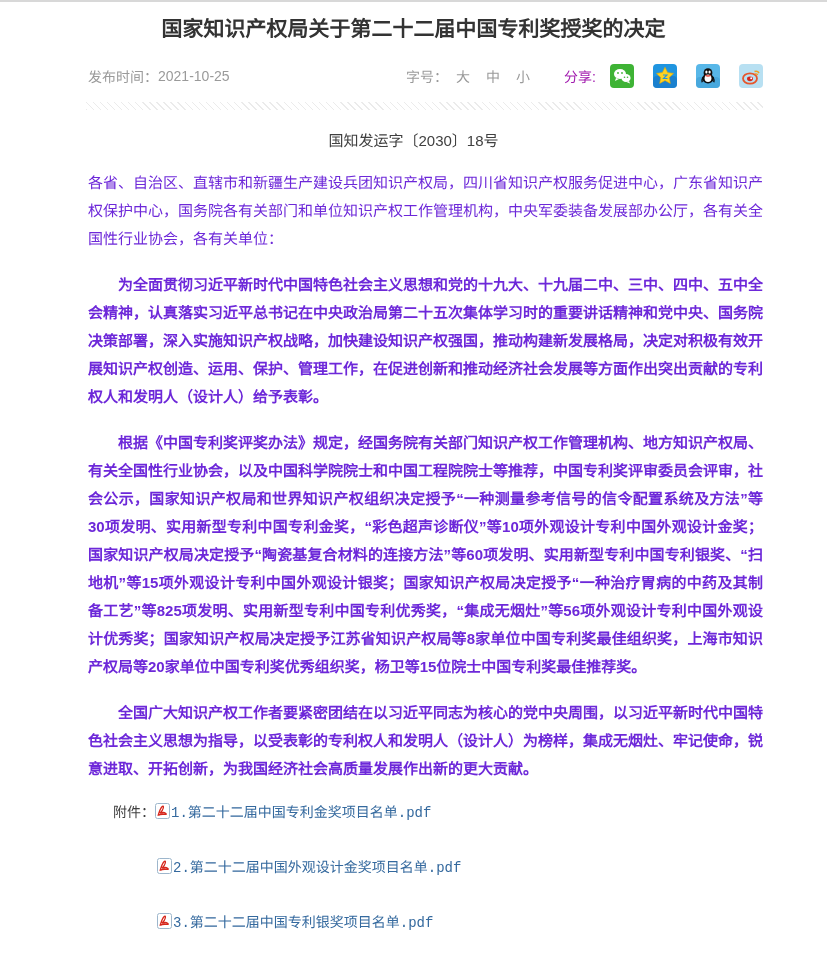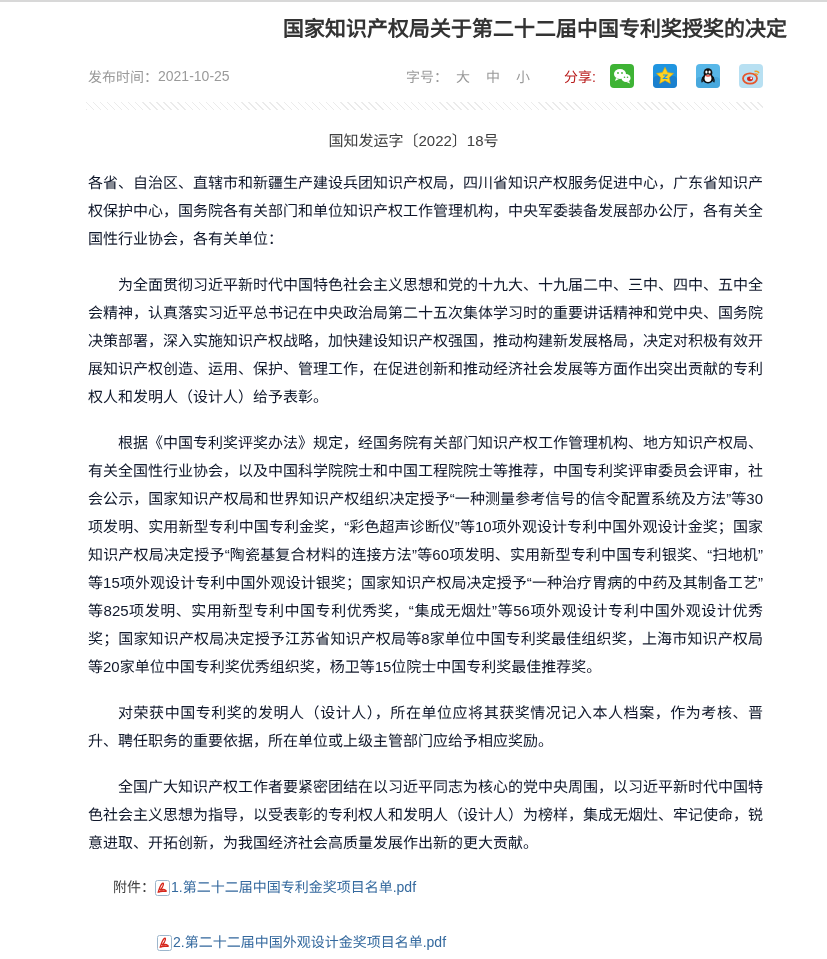--- a/index.html
+++ b/index.html
@@ -4,58 +4,58 @@
 <style>
   html,body{margin:0;padding:0;background:#ffffff;}
   .page{
     width:827px;min-height:959px;box-sizing:border-box;
     border-top:2px solid #d8d8d8;
     font-family:"Liberation Sans","DejaVu Sans",sans-serif;
     color:#404040;position:relative;
   }
   
   .title{
-    text-align:right;font-size:21px;font-weight:bold;color:#333;
+    text-align:center;font-size:21px;font-weight:bold;color:#333;
     margin:13px 40px 0 40px;line-height:28px;
   }
   .meta-row{
     display:flex;align-items:center;
     margin:21px 64px 0 88px;
     font-size:14px;color:#9a9a9a;white-space:nowrap;
   }
   .meta-left{display:flex;align-items:center;}
   .meta-right{margin-left:auto;display:flex;align-items:center;gap:0;}
   .fontsize-group{display:flex;align-items:center;color:#9a9a9a;}
   .fontsize-opt{margin:0 8px;cursor:pointer;color:#9a9a9a;}
-  .share-label{margin:0 14px 0 26px;color:#b91c1c;}
+  .share-label{margin:0 14px 0 26px;color:#a21caf;}
   .share-icons{display:flex;align-items:center;gap:19px;}
   .share-btn{width:24px;height:24px;display:inline-block;cursor:pointer;}
   .share-btn svg{display:block;}
   
   .hatch-divider{
     height:8px;margin:14px 64px 0 86px;
     background:repeating-linear-gradient(45deg,#ebebeb 0,#ebebeb 1px,#ffffff 1px,#ffffff 5px);
   }
   
   .doc-number{
     text-align:center;font-size:15px;color:#404040;margin-top:21px;line-height:20px;
   }
   .content{
     margin:0 64px 0 88px;font-size:15px;line-height:28px;
-    text-align:justify;color:#0f172a;
+    text-align:justify;color:#6d28d9;
   }
   .content p{margin:18px 0 0 0;}
-  .content p.indent{text-indent:2em;}
+  .content p.indent{text-indent:2em;font-weight:bold;}
   
   .attachments{margin:20px 64px 0 113px;font-size:14px;}
-  .attach-row{display:flex;align-items:center;margin-top:14px;line-height:21px;}
+  .attach-row{display:flex;align-items:center;margin-top:14px;line-height:21px;font-family:Liberation Mono, monospace;}
   .attach-row.cont{padding-left:44px;margin-top:34px;}
   .attach-label{color:#404040;flex:0 0 auto;}
   .attach-link{
-    color:#34699e;text-decoration:none;display:inline-flex;align-items:center;cursor:pointer;
+    color:#34699e;text-decoration:none;display:inline-flex;cursor:pointer;
   }
   .pdf-icon{width:15px;height:16px;margin-right:1px;flex:0 0 auto;}
 </style>
 </head>
 <body>
 
 <div class="page">
 
   <h1 class="title">国家知识产权局关于第二十二届中国专利奖授奖的决定</h1>
 
@@ -121,27 +121,26 @@
             <path d="M15.5 7.5 Q18.5 6.5 20 9" stroke="#f0a01e" stroke-width="1.5" fill="none"></path>
             <path d="M15.8 10 Q17.8 9.4 18.8 11" stroke="#f0a01e" stroke-width="1.3" fill="none"></path>
           </svg>
         </span>
       </div>
     </div>
   </div>
 
   <div class="hatch-divider"></div>
 
-  <div class="doc-number">国知发运字〔2022〕18号</div>
+  <div class="doc-number">国知发运字〔2030〕18号</div>
 
   <div class="content">
     <p>各省、自治区、直辖市和新疆生产建设兵团知识产权局，四川省知识产权服务促进中心，广东省知识产权保护中心，国务院各有关部门和单位知识产权工作管理机构，中央军委装备发展部办公厅，各有关全国性行业协会，各有关单位：</p>
     <p class="indent">为全面贯彻习近平新时代中国特色社会主义思想和党的十九大、十九届二中、三中、四中、五中全会精神，认真落实习近平总书记在中央政治局第二十五次集体学习时的重要讲话精神和党中央、国务院决策部署，深入实施知识产权战略，加快建设知识产权强国，推动构建新发展格局，决定对积极有效开展知识产权创造、运用、保护、管理工作，在促进创新和推动经济社会发展等方面作出突出贡献的专利权人和发明人（设计人）给予表彰。</p>
     <p class="indent">根据《中国专利奖评奖办法》规定，经国务院有关部门知识产权工作管理机构、地方知识产权局、有关全国性行业协会，以及中国科学院院士和中国工程院院士等推荐，中国专利奖评审委员会评审，社会公示，国家知识产权局和世界知识产权组织决定授予“一种测量参考信号的信令配置系统及方法”等30项发明、实用新型专利中国专利金奖，“彩色超声诊断仪”等10项外观设计专利中国外观设计金奖；国家知识产权局决定授予“陶瓷基复合材料的连接方法”等60项发明、实用新型专利中国专利银奖、“扫地机”等15项外观设计专利中国外观设计银奖；国家知识产权局决定授予“一种治疗胃病的中药及其制备工艺”等825项发明、实用新型专利中国专利优秀奖，“集成无烟灶”等56项外观设计专利中国外观设计优秀奖；国家知识产权局决定授予江苏省知识产权局等8家单位中国专利奖最佳组织奖，上海市知识产权局等20家单位中国专利奖优秀组织奖，杨卫等15位院士中国专利奖最佳推荐奖。</p>
-    <p class="indent">对荣获中国专利奖的发明人（设计人），所在单位应将其获奖情况记入本人档案，作为考核、晋升、聘任职务的重要依据，所在单位或上级主管部门应给予相应奖励。</p>
     <p class="indent">全国广大知识产权工作者要紧密团结在以习近平同志为核心的党中央周围，以习近平新时代中国特色社会主义思想为指导，以受表彰的专利权人和发明人（设计人）为榜样，集成无烟灶、牢记使命，锐意进取、开拓创新，为我国经济社会高质量发展作出新的更大贡献。</p>
   </div>
 
   <div class="attachments">
     <div class="attach-row">
       <span class="attach-label">附件：</span>
       <a class="attach-link">
         <svg class="pdf-icon" viewBox="0 0 15 16">
           <rect x="0.5" y="0.5" width="14" height="15" rx="2" fill="#ffffff" stroke="#9db6cc"></rect>
           <path d="M3.2 12.2 Q5.2 5.2 7.2 3.4 Q8.8 2.2 8.3 5 Q7.8 7.6 5 10.2 Q8.6 8.8 10.6 10.2 Q12.4 11.6 9.8 11.4 Q7 11 5 11.6 Q3.8 12.2 3.2 12.2 Z" fill="none" stroke="#d6271c" stroke-width="1.3"></path>

